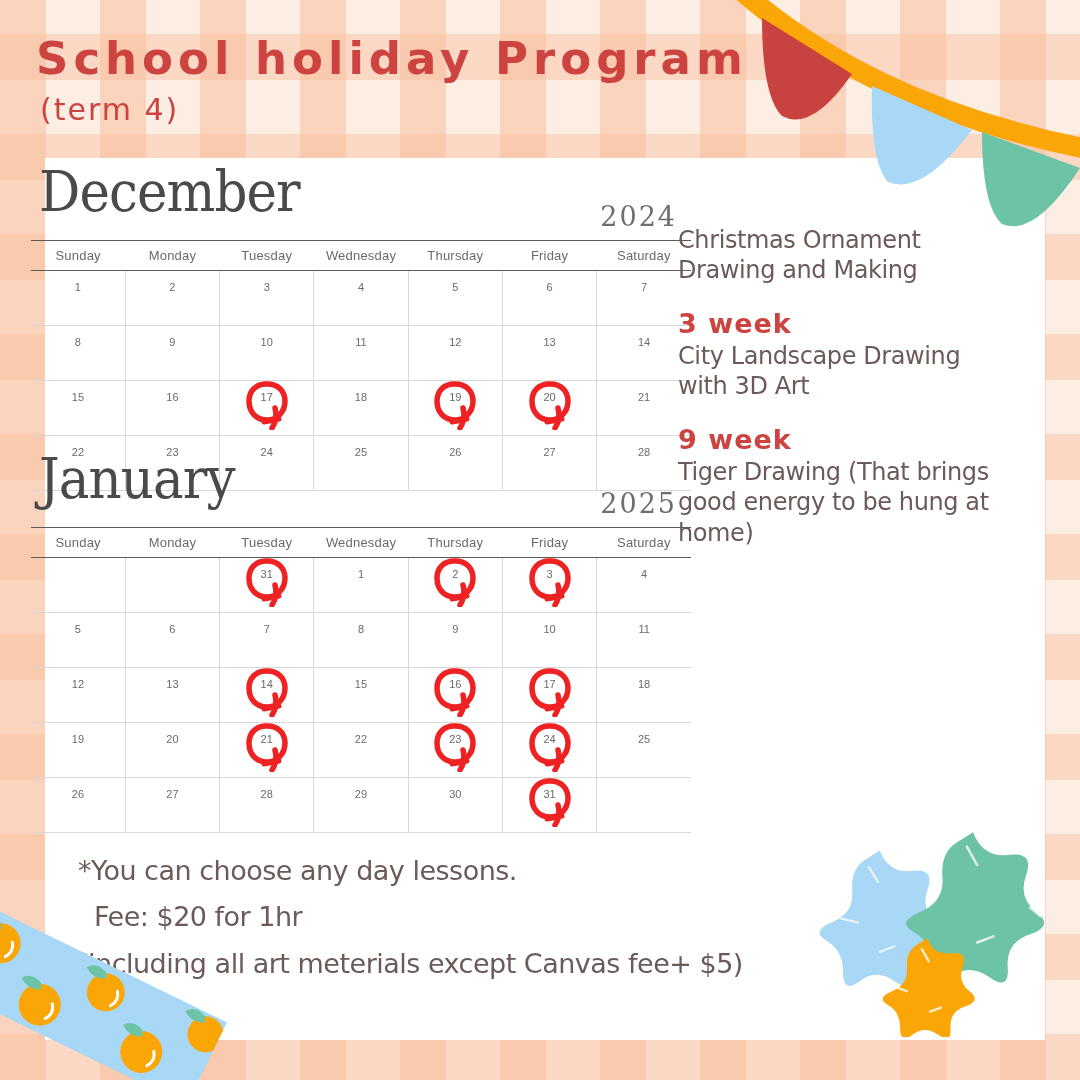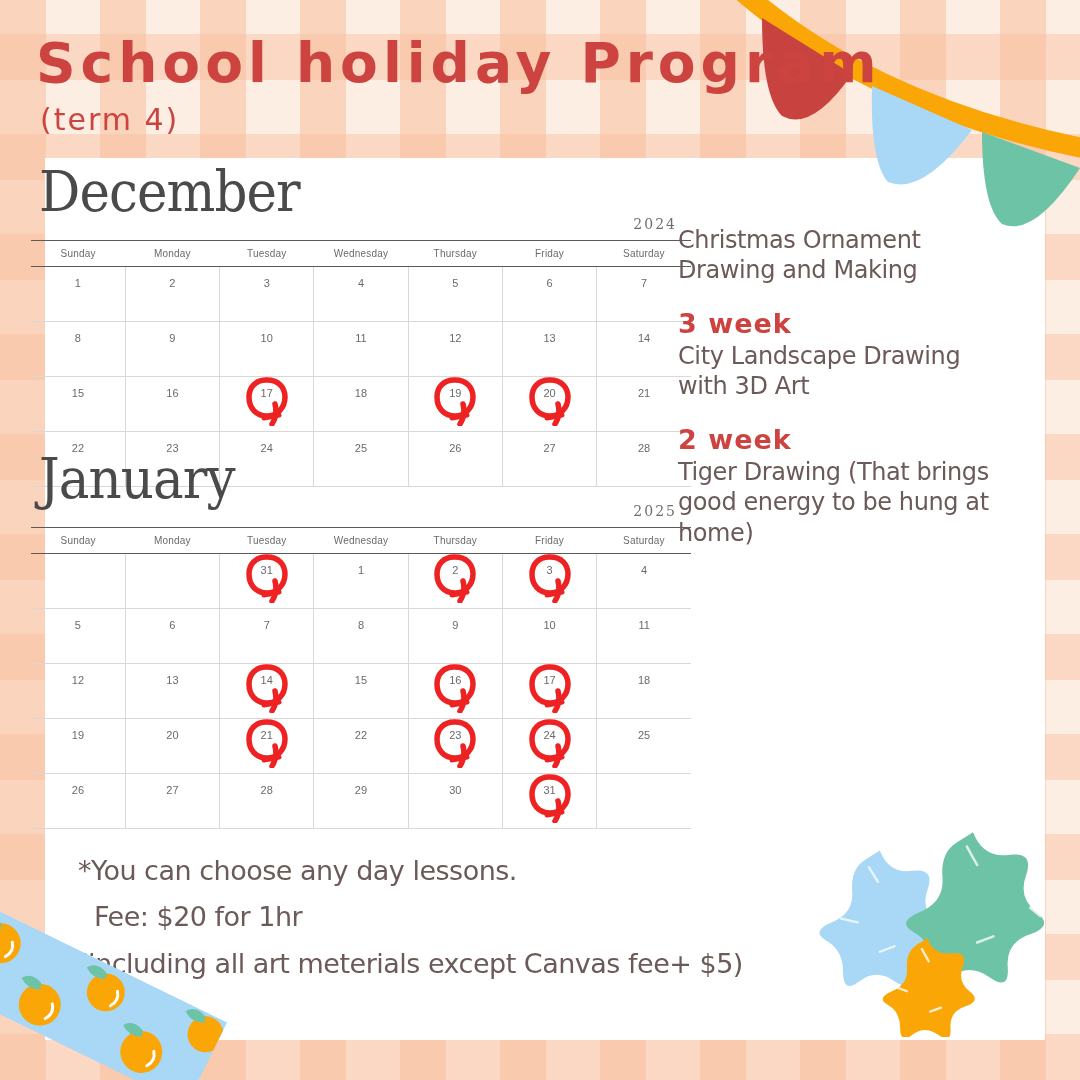--- a/index.html
+++ b/index.html
@@ -22,21 +22,21 @@
   }
   
   #card{
     position:absolute;left:45px;top:158px;width:1000px;height:882px;
     background:#FFFFFF;
   }
   
   #title-block{position:absolute;left:36px;top:36px;z-index:8;}
   .title-main{
     font-family:"DejaVu Sans", sans-serif;
-    font-size:55px;font-weight:700;color:#CC4340;
+    font-size:45px;font-weight:700;color:#CC4340;
     letter-spacing:5px;line-height:1.0;margin:0;white-space:nowrap;
   }
   .title-sub{
     font-family:"DejaVu Sans", sans-serif;
     font-size:30px;font-weight:400;color:#CC4340;
     letter-spacing:2px;line-height:1.0;margin:14px 0 0 4px;
   }
   
   #bunting{position:absolute;right:0;top:0;width:380px;height:250px;z-index:6;}
   
@@ -47,27 +47,27 @@
   .cal-month{
     position:absolute;left:8px;top:-4px;
     font-family:"DejaVu Serif", serif;
     font-size:56px;font-weight:400;color:#4A4A4A;
     letter-spacing:-1px;line-height:1;
     transform:scaleX(.92);transform-origin:left top;
   }
   .cal-year{
     position:absolute;right:14px;bottom:8px;
     font-family:"DejaVu Serif", serif;
-    font-size:14px;color:#6E6E6E;letter-spacing:2px;
+    font-size:27px;color:#6E6E6E;letter-spacing:2px;
   }
   table.cal-grid{
     border-collapse:collapse;width:660px;table-layout:fixed;margin-left:0;
   }
   table.cal-grid th{
-    font-size:10px;font-weight:400;color:#6A6A6A;
+    font-size:13px;font-weight:400;color:#6A6A6A;
     padding:7px 0 7px 0;text-align:center;
     border-top:1.6px solid #5B5B5B;border-bottom:1.6px solid #5B5B5B;
     letter-spacing:.2px;
   }
   table.cal-grid td{
     height:47px;vertical-align:top;text-align:center;
     border-bottom:1px solid #D8D8D8;border-right:1px solid #D8D8D8;
     padding-top:6px;position:relative;
   }
   table.cal-grid td:last-child{border-right:none;}
@@ -310,21 +310,21 @@
 
 <div id="program">
     <div class="prog-item">
       <div class="prog-desc">Christmas Ornament<br>Drawing and Making</div>
     </div>
     <div class="prog-item">
       <div class="prog-week">3 week</div>
       <div class="prog-desc">City Landscape Drawing<br>with 3D Art</div>
     </div>
     <div class="prog-item">
-      <div class="prog-week">2 week</div>
+      <div class="prog-week">9 week</div>
       <div class="prog-desc">Tiger Drawing (That brings<br>good energy to be hung at<br>home)</div>
     </div>
   </div>
 
 <div id="notes">
   <p class="note">*You can choose any day lessons.</p>
   <p class="note i2">Fee: $20 for 1hr</p>
   <p class="note">(including all art meterials except Canvas fee+ $5)</p>
 </div>
 

